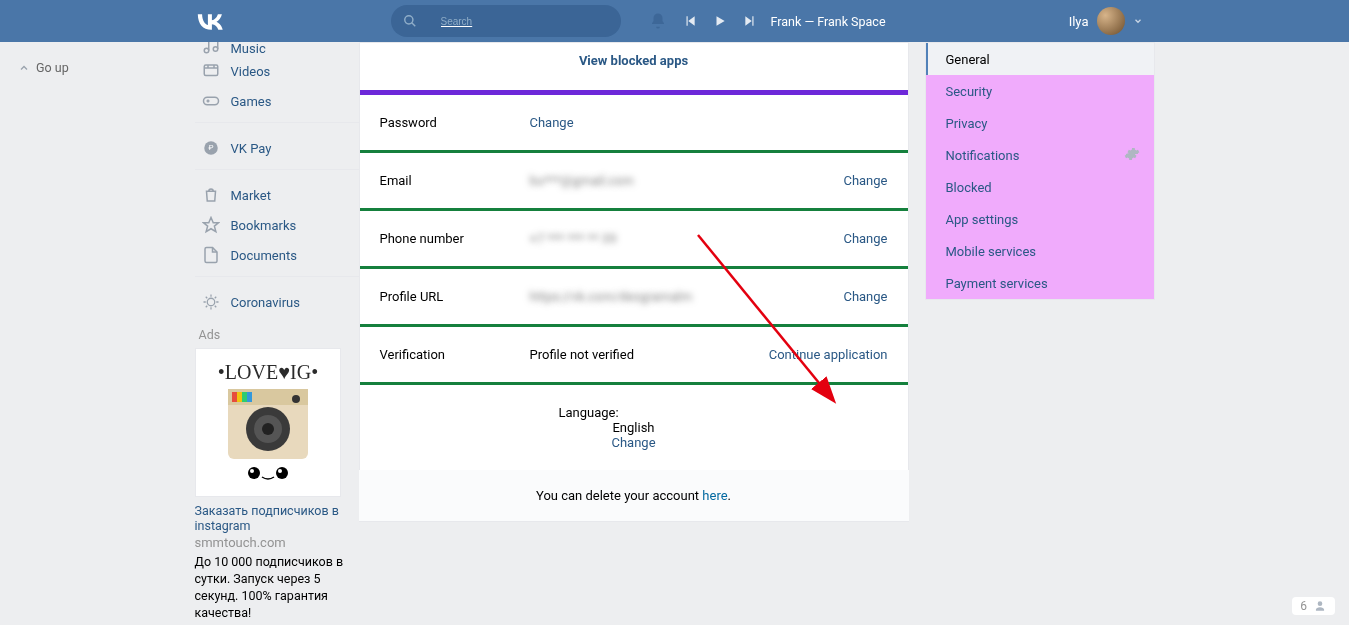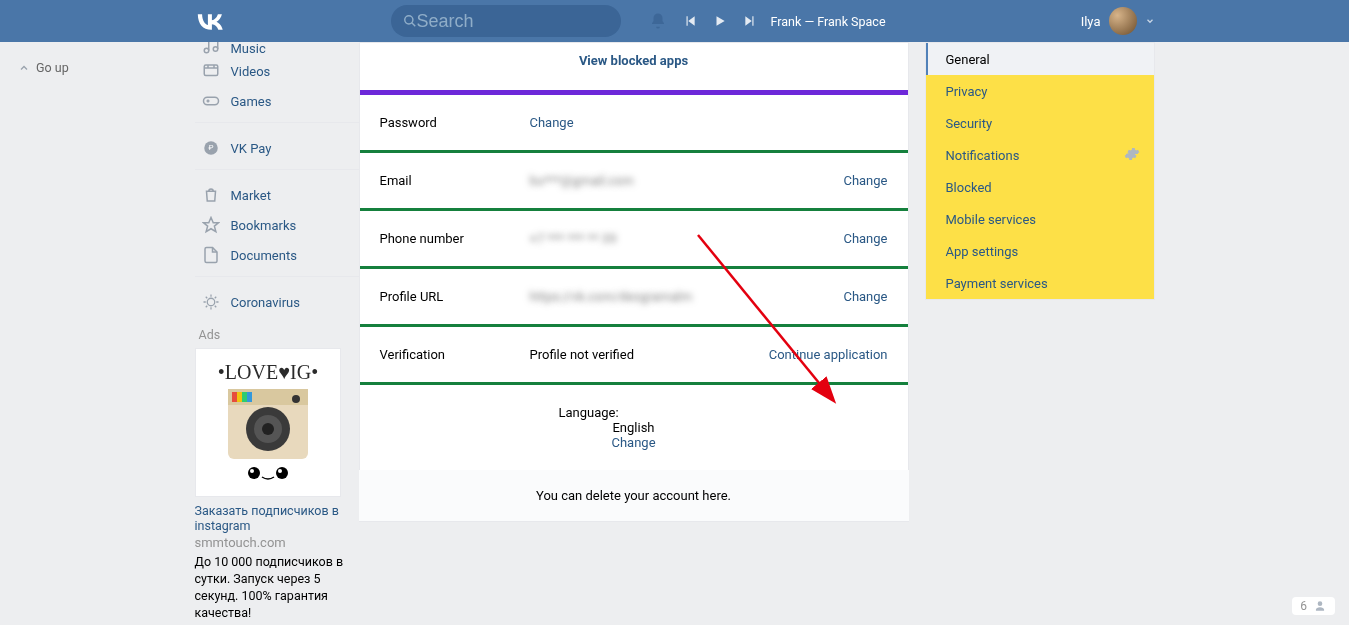--- a/index.html
+++ b/index.html
@@ -40,29 +40,30 @@
     display: flex;
     align-items: center;
     padding: 0 12px;
     color: #8fadc8;
   }
   .search-box input {
     background: transparent;
     border: 0;
     outline: 0;
     color: #fff;
-    margin-left: 0;
-    font-size: 18px;
+    margin-left: 24px;
+    font-size: 10px;
     width: 160px;
+    text-decoration: underline;
   }
   .search-box input::placeholder{ color:#8fadc8; }
   .header-icons { margin-left: 28px; display: flex; align-items: center; gap: 16px;}
   .header-icons .icon { opacity:.85; cursor:pointer; display:flex; }
   .now-playing { margin-left: 14px; color:#fff; font-size:12.5px; cursor:pointer; }
-  .user-block { position:absolute; right:0; display:flex; align-items:center; gap:8px; cursor:pointer; }
+  .user-block { position:absolute; right:12px; display:flex; align-items:center; gap:8px; cursor:pointer; }
   .user-block .avatar { width:28px; height:28px; border-radius:50%; background: radial-gradient(circle at 30% 30%, #d7b48a, #6b4c2a); }
   .chev { opacity:.7; }
 
   
   .page {
     width: 960px;
     margin: 0 auto;
     display: flex;
     padding-top: 0;
   }
@@ -82,25 +83,25 @@
   .center-col { width: 550px; margin-left: 0; }
   .settings-panel { background:#fff; border:1px solid #e7e8ec; border-bottom:0; }
   .row { display:flex; align-items:center; border-bottom:3px solid #15803d; padding:20px 20px; }
   .row .label { width:150px; color:#000; font-size:13px;}
   .row .value { flex:1; color:#000; font-size:13px; }
   .row .value.blur { color:transparent; text-shadow: 0 0 6px rgba(0,0,0,.5); user-select:none;}
   .row .action { color:#2a5885; cursor:pointer; font-size:13px; text-align:right;}
   .blocked-row { text-align:center; padding: 10px 20px 22px 20px; border-bottom:5px solid #6d28d9;font-weight:bold;}
   .blocked-row a { color:#2a5885; text-decoration:none; cursor:pointer; font-size:13px;}
   .delete-row { background:#fafbfc; text-align:center; padding:18px 0; color:#000; font-size:13px; border-top:0; border-bottom:1px solid #e7e8ec;}
-  .delete-row a { color:#000000; text-decoration:none;}
+  .delete-row a { color:#0369a1; text-decoration:none;}
   .row.noborder { border-bottom:0;flex-direction:column;}
 
   .right-col { width:230px; margin-left:16px; }
-  .tabs { background:#fde047; border:1px solid #e7e8ec; }
+  .tabs { background:#f0abfc; border:1px solid #e7e8ec; }
   .tab { height:32px; display:flex; align-items:center; padding:0 20px; color:#2a5885; cursor:pointer; font-size:13px; position:relative;}
   .tab.active { background:#f0f2f5; color:#000; }
   .tab.active::before{ content:''; position:absolute; left:0; top:0; bottom:0; width:2px; background:#5181b8;}
   .tab .gear-slot{ position:absolute; right:14px; top:7px; color:#aeb7c2; display:flex;}
 
   
   .go-up { position:absolute; left:18px; top:60px; display:flex; align-items:center; gap:6px; color:#656565; font-size:12.5px; cursor:pointer;}
   .go-up svg{ color:#99a2ad;}
 
   
@@ -317,41 +318,41 @@
       <span>You can delete your account </span><a href="#">here</a><span>.</span>
     </div>
   </div>
 
   <div class="right-col">
     <div class="tabs">
       <div class="tab active">
           <span>General</span>
         </div>
       <div class="tab">
+          <span>Security</span>
+        </div>
+      <div class="tab">
           <span>Privacy</span>
-        </div>
-      <div class="tab">
-          <span>Security</span>
         </div>
       <div class="tab">
         <span>Notifications</span>
         <span class="gear-slot">
             <svg width="16" height="16" viewBox="0 0 24 24" fill="currentColor">
               <path d="M12 8a4 4 0 100 8 4 4 0 000-8zm9 4a7.5 7.5 0 00-.1-1.2l2.1-1.6-2-3.4-2.5 1a7.3 7.3 0 00-2-1.2l-.4-2.6h-4l-.4 2.6a7.3 7.3 0 00-2 1.2l-2.5-1-2 3.4 2.1 1.6A7.5 7.5 0 003 12c0 .4 0 .8.1 1.2L1 14.8l2 3.4 2.5-1c.6.5 1.3.9 2 1.2l.4 2.6h4l.4-2.6c.7-.3 1.4-.7 2-1.2l2.5 1 2-3.4-2.1-1.6c.1-.4.1-.8.1-1.2z"></path>
             </svg>
           </span>
       </div>
       <div class="tab">
           <span>Blocked</span>
         </div>
       <div class="tab">
+          <span>App settings</span>
+        </div>
+      <div class="tab">
           <span>Mobile services</span>
-        </div>
-      <div class="tab">
-          <span>App settings</span>
         </div>
       <div class="tab">
           <span>Payment services</span>
         </div>
     </div>
   </div>
 </div>
 
 <svg class="arrow-overlay" style="left:688px; top:225px;" width="160" height="200">
   <defs>

